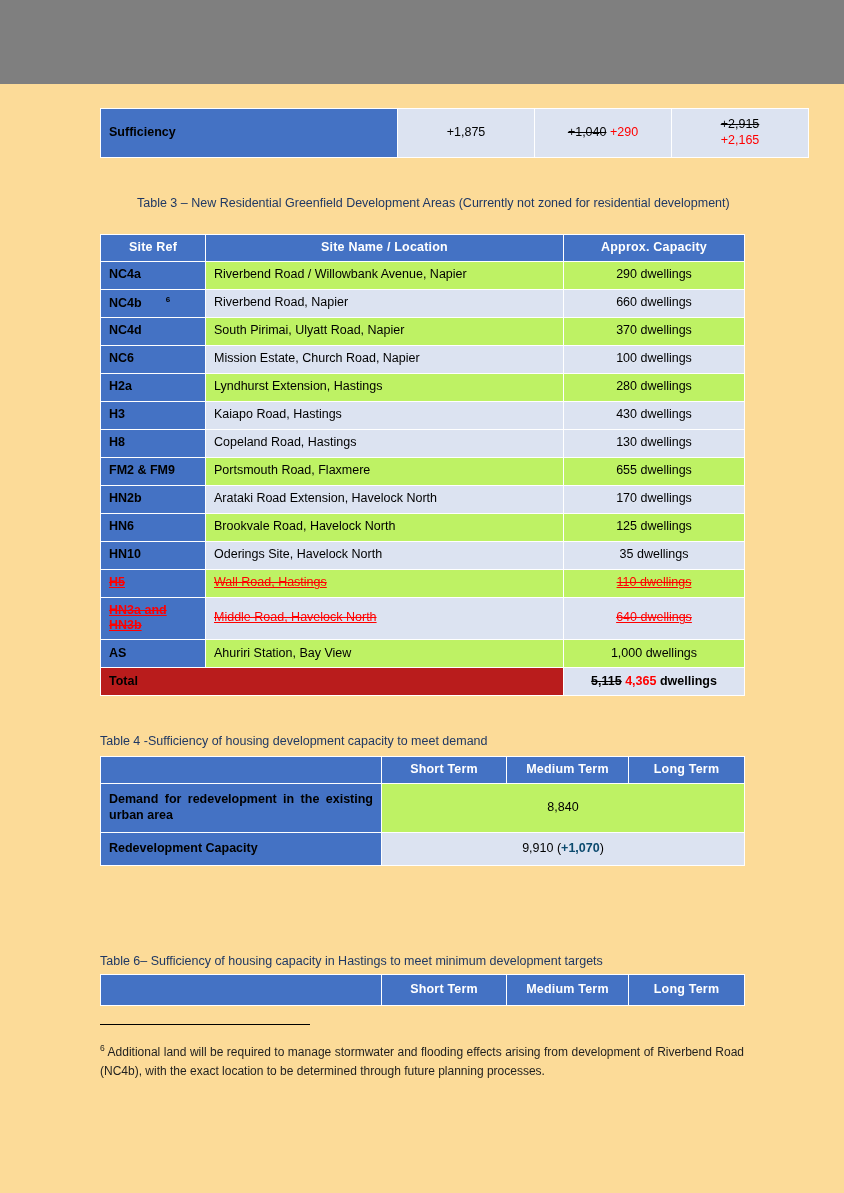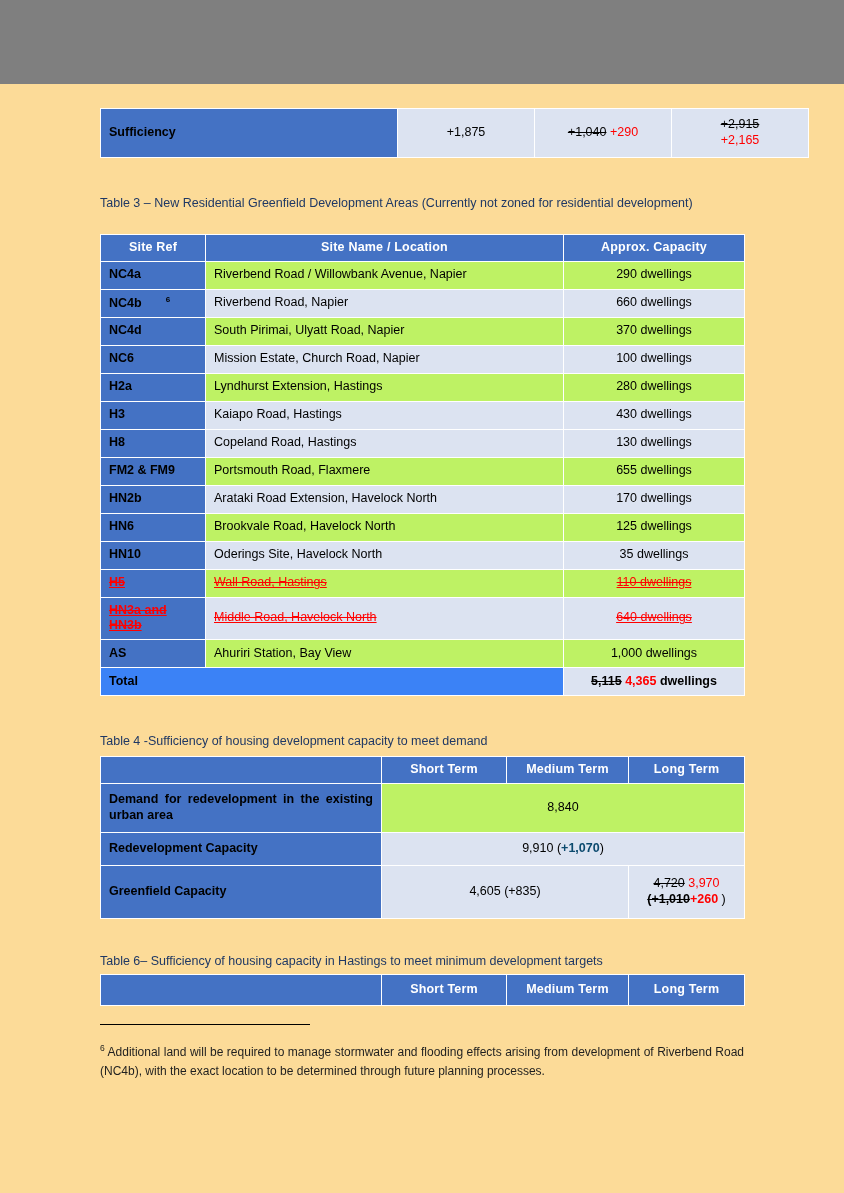--- a/index.html
+++ b/index.html
@@ -75,33 +75,33 @@
 
   
   .caption {
     position: absolute;
     left: 100px;
     width: 644px;
     font-size: 12.5px;
     color: #1f3864;
     line-height: 1.45;
   }
-  #cap3 { top: 110px; text-align: justify; }
+  #cap3 { top: 110px; text-align: justify; margin-left: 37px; }
   #cap4 { top: 648px; }
   #cap6 { top: 868px; }
 
   
   #t3-wrap { position: absolute; top: 150px; left: 100px; }
   #t3 { width: 644px; }
   #t3 col.c1 { width: 105px; }
   #t3 col.c2 { width: 358px; }
   #t3 col.c3 { width: 181px; }
   #t3 td { height: 17px; margin-left: 23px; }
   #t3 td.ref { font-weight: bold; background: #4472c4; }
-  #t3 td.total-lbl { background: #3b82f6; font-weight: bold; }
+  #t3 td.total-lbl { background: #b91c1c; font-weight: bold; }
   .sup { font-size: 8px; vertical-align: super; font-weight: bold; padding-left: 24px; }
 
   
   #t4-wrap { position: absolute; top: 672px; left: 100px; }
   #t4 { width: 644px; }
   #t4 col.c1 { width: 281px; }
   #t4 col.c2 { width: 125px; }
   #t4 col.c3 { width: 122px; }
   #t4 col.c4 { width: 116px; }
   #t4 td.lbl-blue { font-size: 12.5px; }
@@ -289,30 +289,20 @@
           <tr>
             <td class="lbl-blue justify" style="height:38px">Demand for redevelopment in the existing urban area</td>
             <td class="row-dark ctr" colspan="3">8,840</td>
           </tr>
           <tr>
             <td class="lbl-blue" style="height:22px">Redevelopment Capacity</td>
             <td class="row-light ctr" colspan="3">
               <span>9,910 (</span><span class="c-green">+1,070</span><span>)</span>
             </td>
           </tr>
-          <tr>
-            <td class="lbl-blue" style="height:42px">Greenfield Capacity</td>
-            <td class="row-light ctr" colspan="2">4,605 (+835)</td>
-            <td class="row-light ctr">
-              <span class="strike">4,720</span>
-              <span class="c-red">3,970</span><br>
-              <span class="strike" style="font-weight:bold">(+1,010</span><span class="c-red" style="font-weight:bold">+260</span>
-              <span>)</span>
-            </td>
-          </tr>
         </tbody>
       </table>
     </div>
 
     <div class="caption" id="cap6">Table 6– Sufficiency of housing capacity in Hastings to meet minimum development targets</div>
 
     <div id="t6-wrap">
       <table class="doc" id="t6">
         <colgroup>
             <col class="c1">

